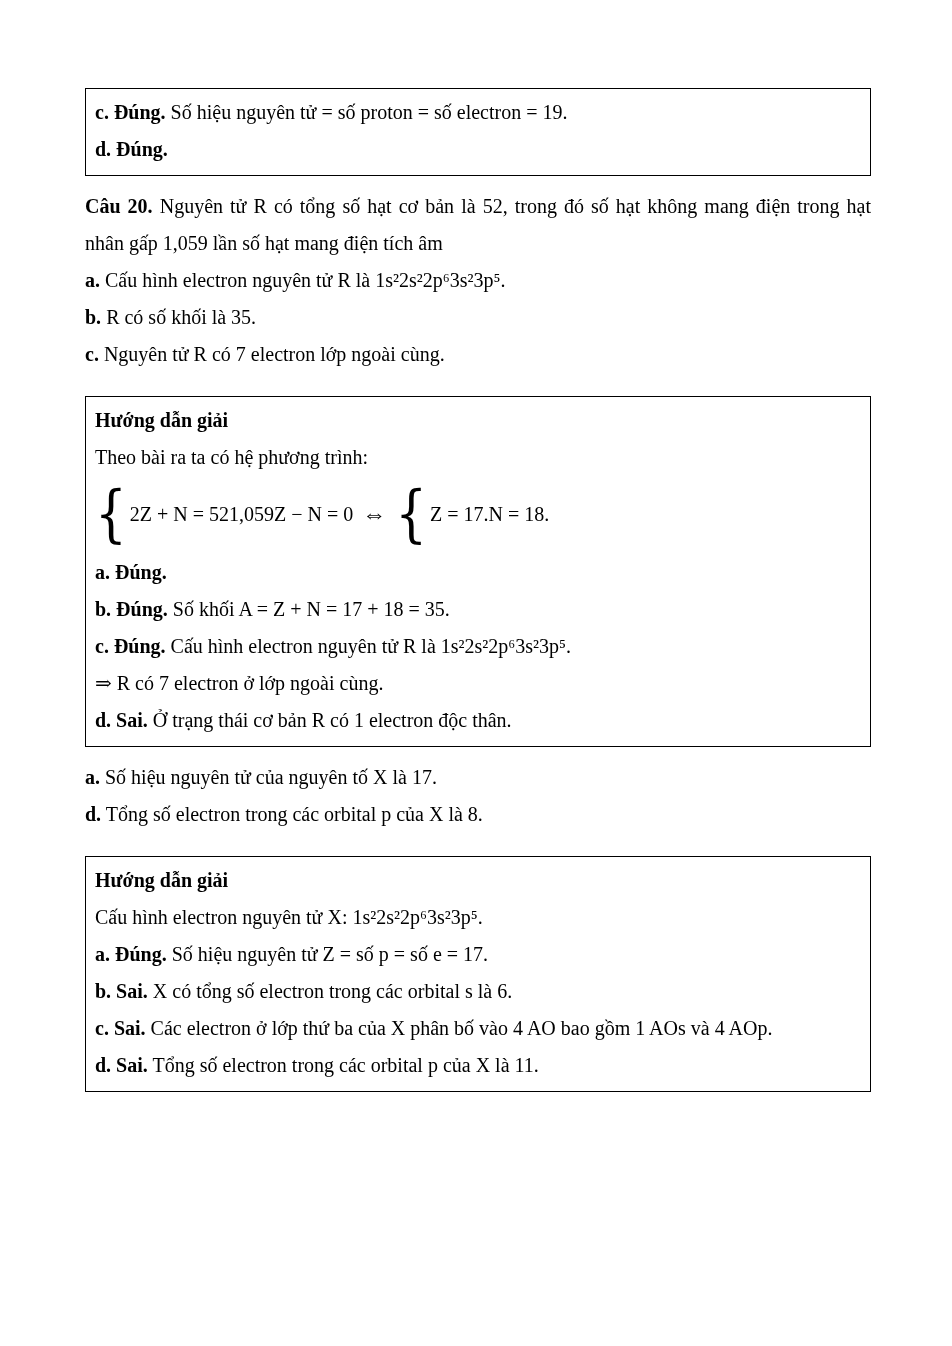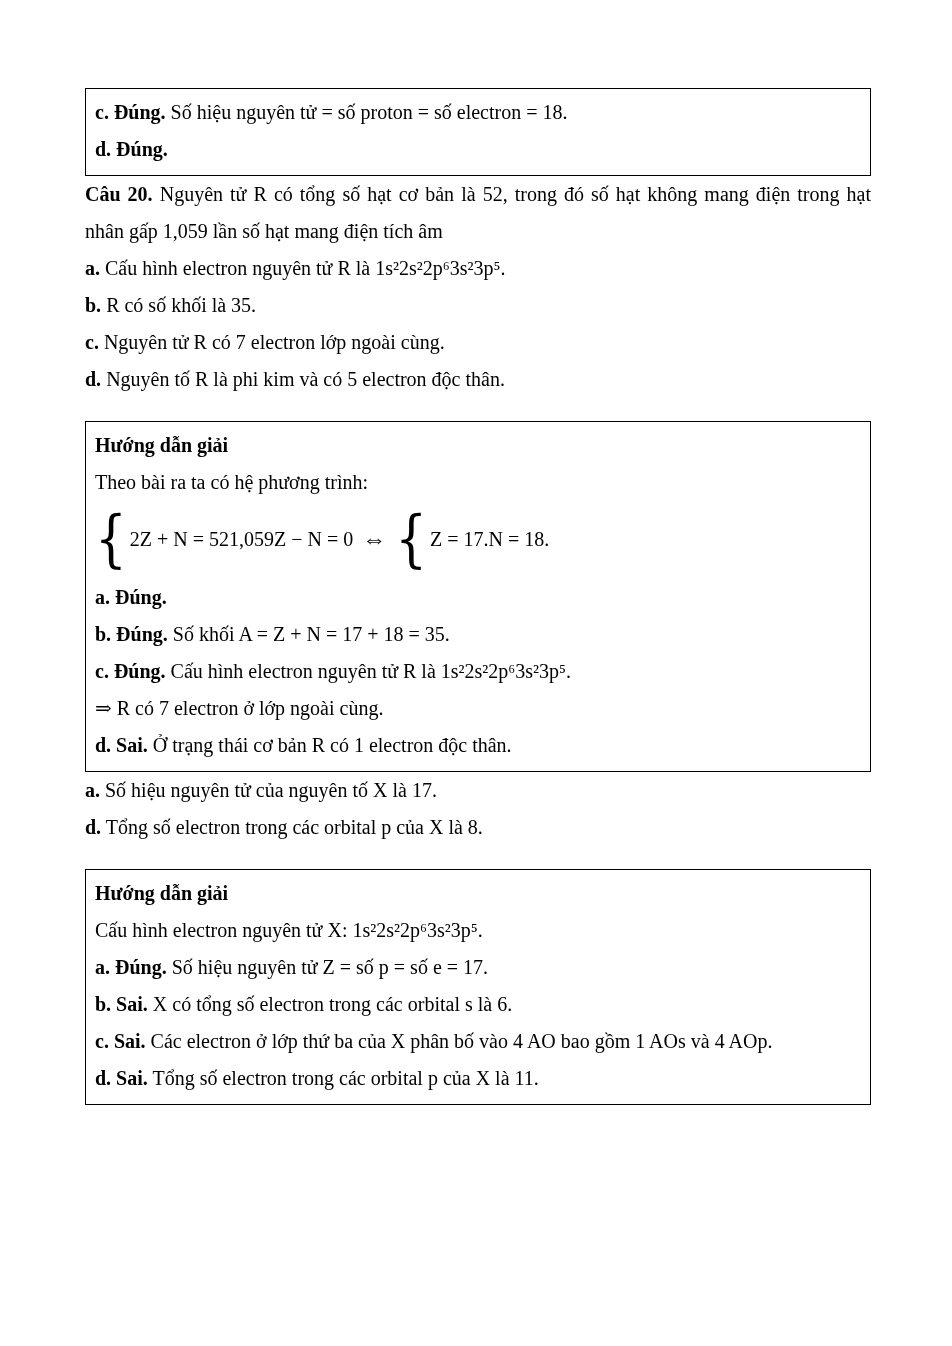--- a/index.html
+++ b/index.html
@@ -15,21 +15,21 @@
   .page { padding: 88px 81px 60px 85px; }
   .para { line-height: 37px; margin: 0; }
   .just { text-align: justify; }
   b { font-weight: bold; }
 
   .box {
     border: 1.5px solid #000;
     padding: 5px 9px 7px 9px;
   }
   .question { margin-top: 5px; }
-  section.box + .question { margin-top: 0; }
+  section.box + .question { margin-top: 12px; }
   .question + section.box { margin-top: 23px; }
 
   
   .eq-row {
     display: flex;
     align-items: center;
     margin: 4px 0 6px 0;
     height: 68px;
   }
   .sys { display: flex; align-items: center; }
@@ -47,30 +47,29 @@
     display: inline-block;
   }
   .iff { font-size: 24px; margin: 0 9px; }
 </style>
 </head>
 <body>
 
 <div class="page">
 
   <section class="box">
-    <p class="para"><b>c. Đúng.</b> <span>Số hiệu nguyên tử = số proton = số electron = 18.</span></p>
+    <p class="para"><b>c. Đúng.</b> <span>Số hiệu nguyên tử = số proton = số electron = 19.</span></p>
     <p class="para"><b>d. Đúng.</b></p>
   </section>
 
   <section class="question">
     <p class="para just"><b>Câu 20.</b> <span>Nguyên tử R có tổng số hạt cơ bản là 52, trong đó số hạt không mang điện trong hạt nhân gấp 1,059 lần số hạt mang điện tích âm</span></p>
     <p class="para"><b>a.</b> <span>Cấu hình electron nguyên tử R là 1s²2s²2p⁶3s²3p⁵.</span></p>
     <p class="para"><b>b.</b> <span>R có số khối là 35.</span></p>
     <p class="para"><b>c.</b> <span>Nguyên tử R có 7 electron lớp ngoài cùng.</span></p>
-    <p class="para"><b>d.</b> <span>Nguyên tố R là phi kim và có 5 electron độc thân.</span></p>
   </section>
 
   <section class="box">
     <p class="para"><b>Hướng dẫn giải</b></p>
     <p class="para"><span>Theo bài ra ta có hệ phương trình:</span></p>
 
     <div class="eq-row">
       <div class="sys">
         <span class="brace">{</span>
         <div class="sys-lines">

